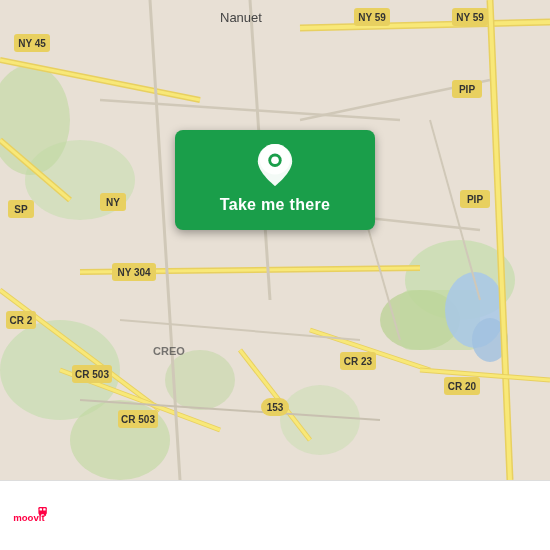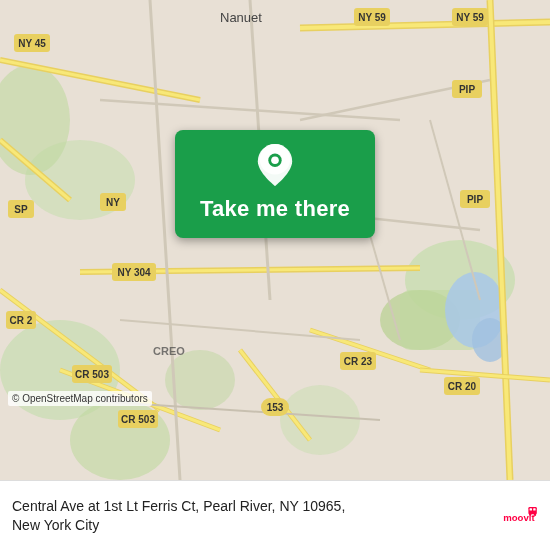--- a/index.html
+++ b/index.html
@@ -75,21 +75,21 @@
     }
 
     #pin-icon {
       width: 36px;
       height: 42px;
       margin-bottom: 10px;
     }
 
     #cta-label {
       color: #fff;
-      font-size: 22px;
+      font-size: 16px;
       font-weight: 600;
       letter-spacing: 0.3px;
     }
 
     
     #osm-credit {
       position: absolute;
       bottom: 74px;
       left: 8px;
       font-size: 10px;
@@ -208,30 +208,23 @@
   <div id="cta-overlay">
     <svg id="pin-icon" viewBox="0 0 36 44" xmlns="http://www.w3.org/2000/svg">
       <circle cx="18" cy="16" r="16" fill="white" opacity="0.9"></circle>
       <path d="M18 0 C8 0 0 8 0 18 C0 30 18 44 18 44 C18 44 36 30 36 18 C36 8 28 0 18 0Z" fill="white" opacity="0.95"></path>
       <circle cx="18" cy="17" r="7" fill="#1a9e4a"></circle>
       <circle cx="18" cy="17" r="4" fill="white"></circle>
     </svg>
     <span id="cta-label">Take me there</span>
   </div>
 
-  <div id="osm-credit">
-    <span>© OpenStreetMap contributors</span>
-  </div>
 </div>
 
 <div id="footer">
-  <div id="footer-text">
-    <span>Central Ave at 1st Lt Ferris Ct, Pearl River, NY 10965,</span><br>
-    <span>New York City</span>
-  </div>
   <div id="moovit-logo">
     <svg class="moovit-icon" viewBox="0 0 60 40" xmlns="http://www.w3.org/2000/svg">
 
       <text x="2" y="28" font-size="16" font-weight="900" fill="#f04" font-family="Arial">moovit</text>
 
       <rect x="44" y="5" width="14" height="12" rx="2" fill="#f04"></rect>
       <rect x="46" y="7" width="4" height="4" rx="1" fill="white"></rect>
       <rect x="52" y="7" width="4" height="4" rx="1" fill="white"></rect>
       <circle cx="47" cy="18" r="2" fill="#f04"></circle>
       <circle cx="55" cy="18" r="2" fill="#f04"></circle>

